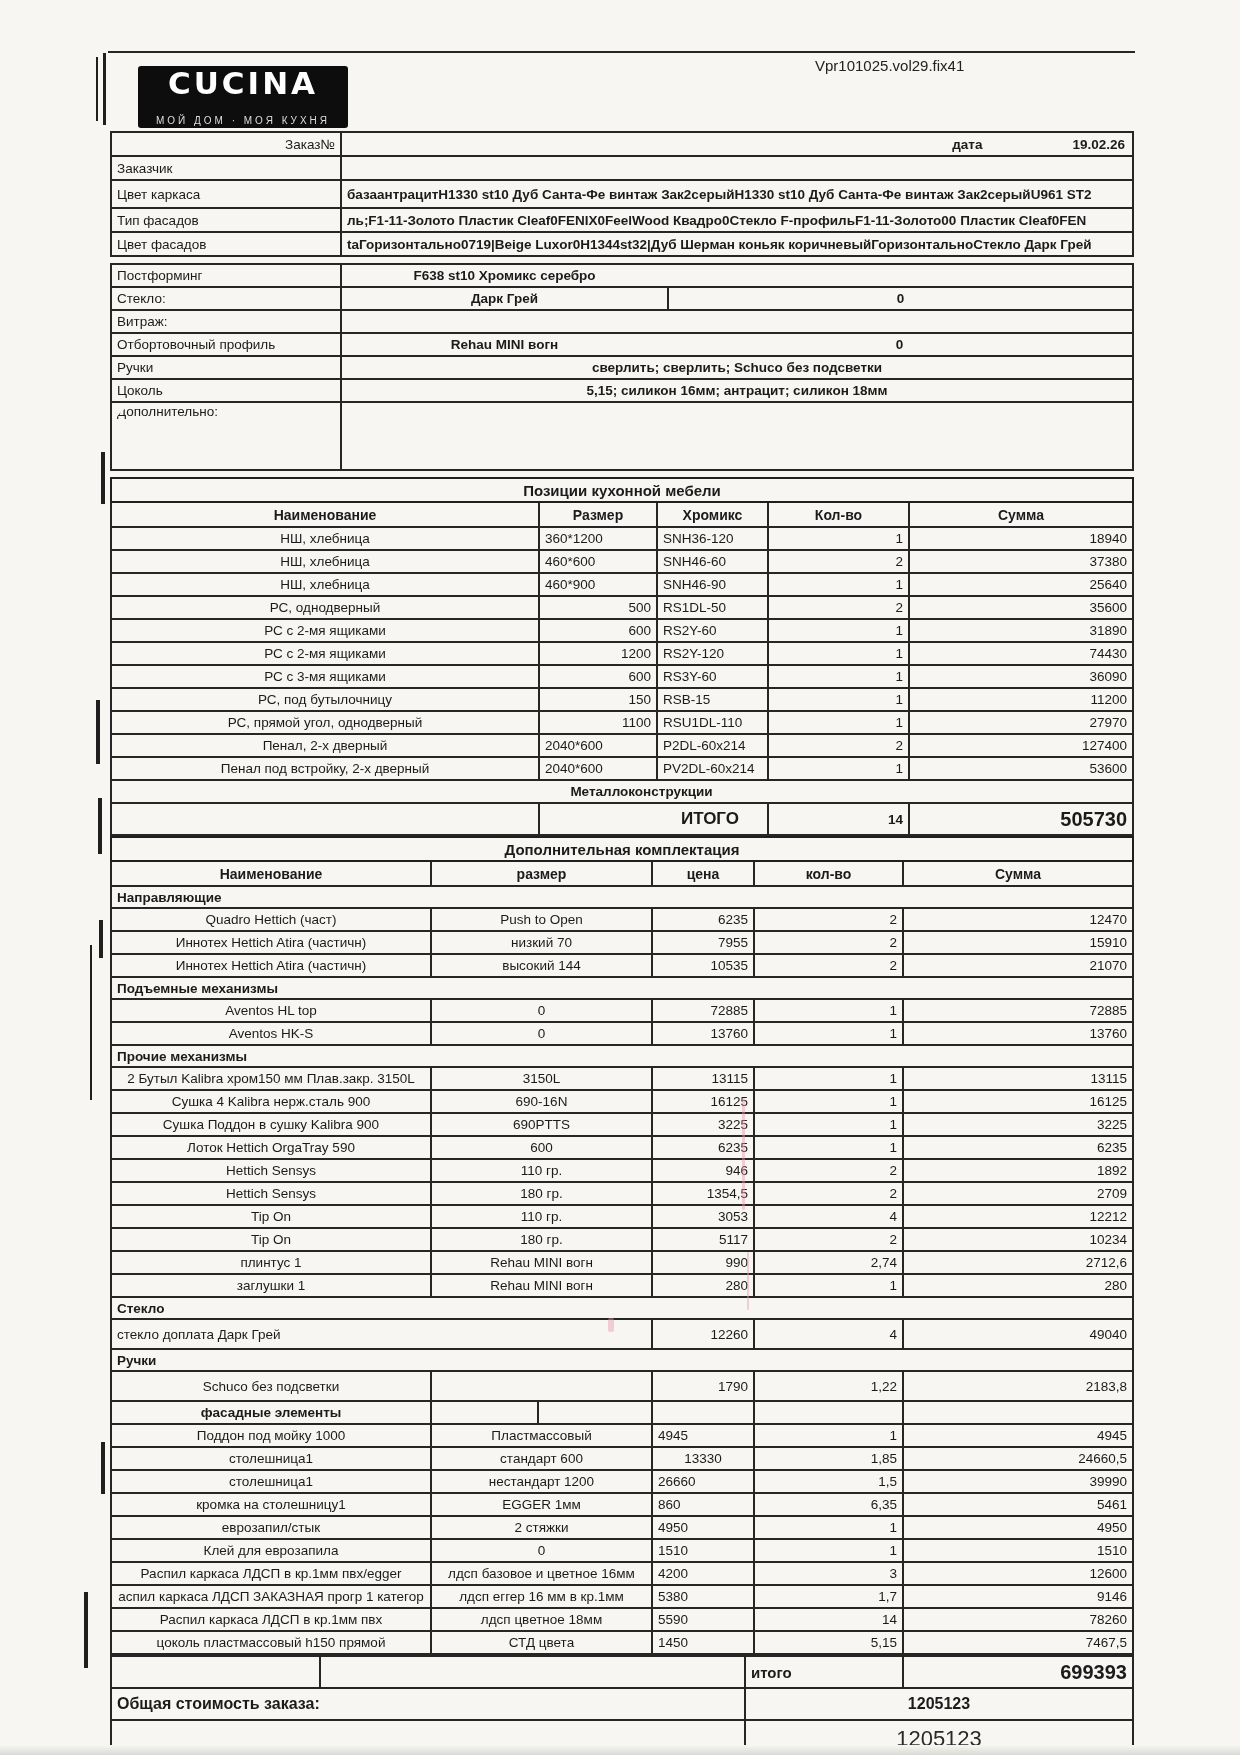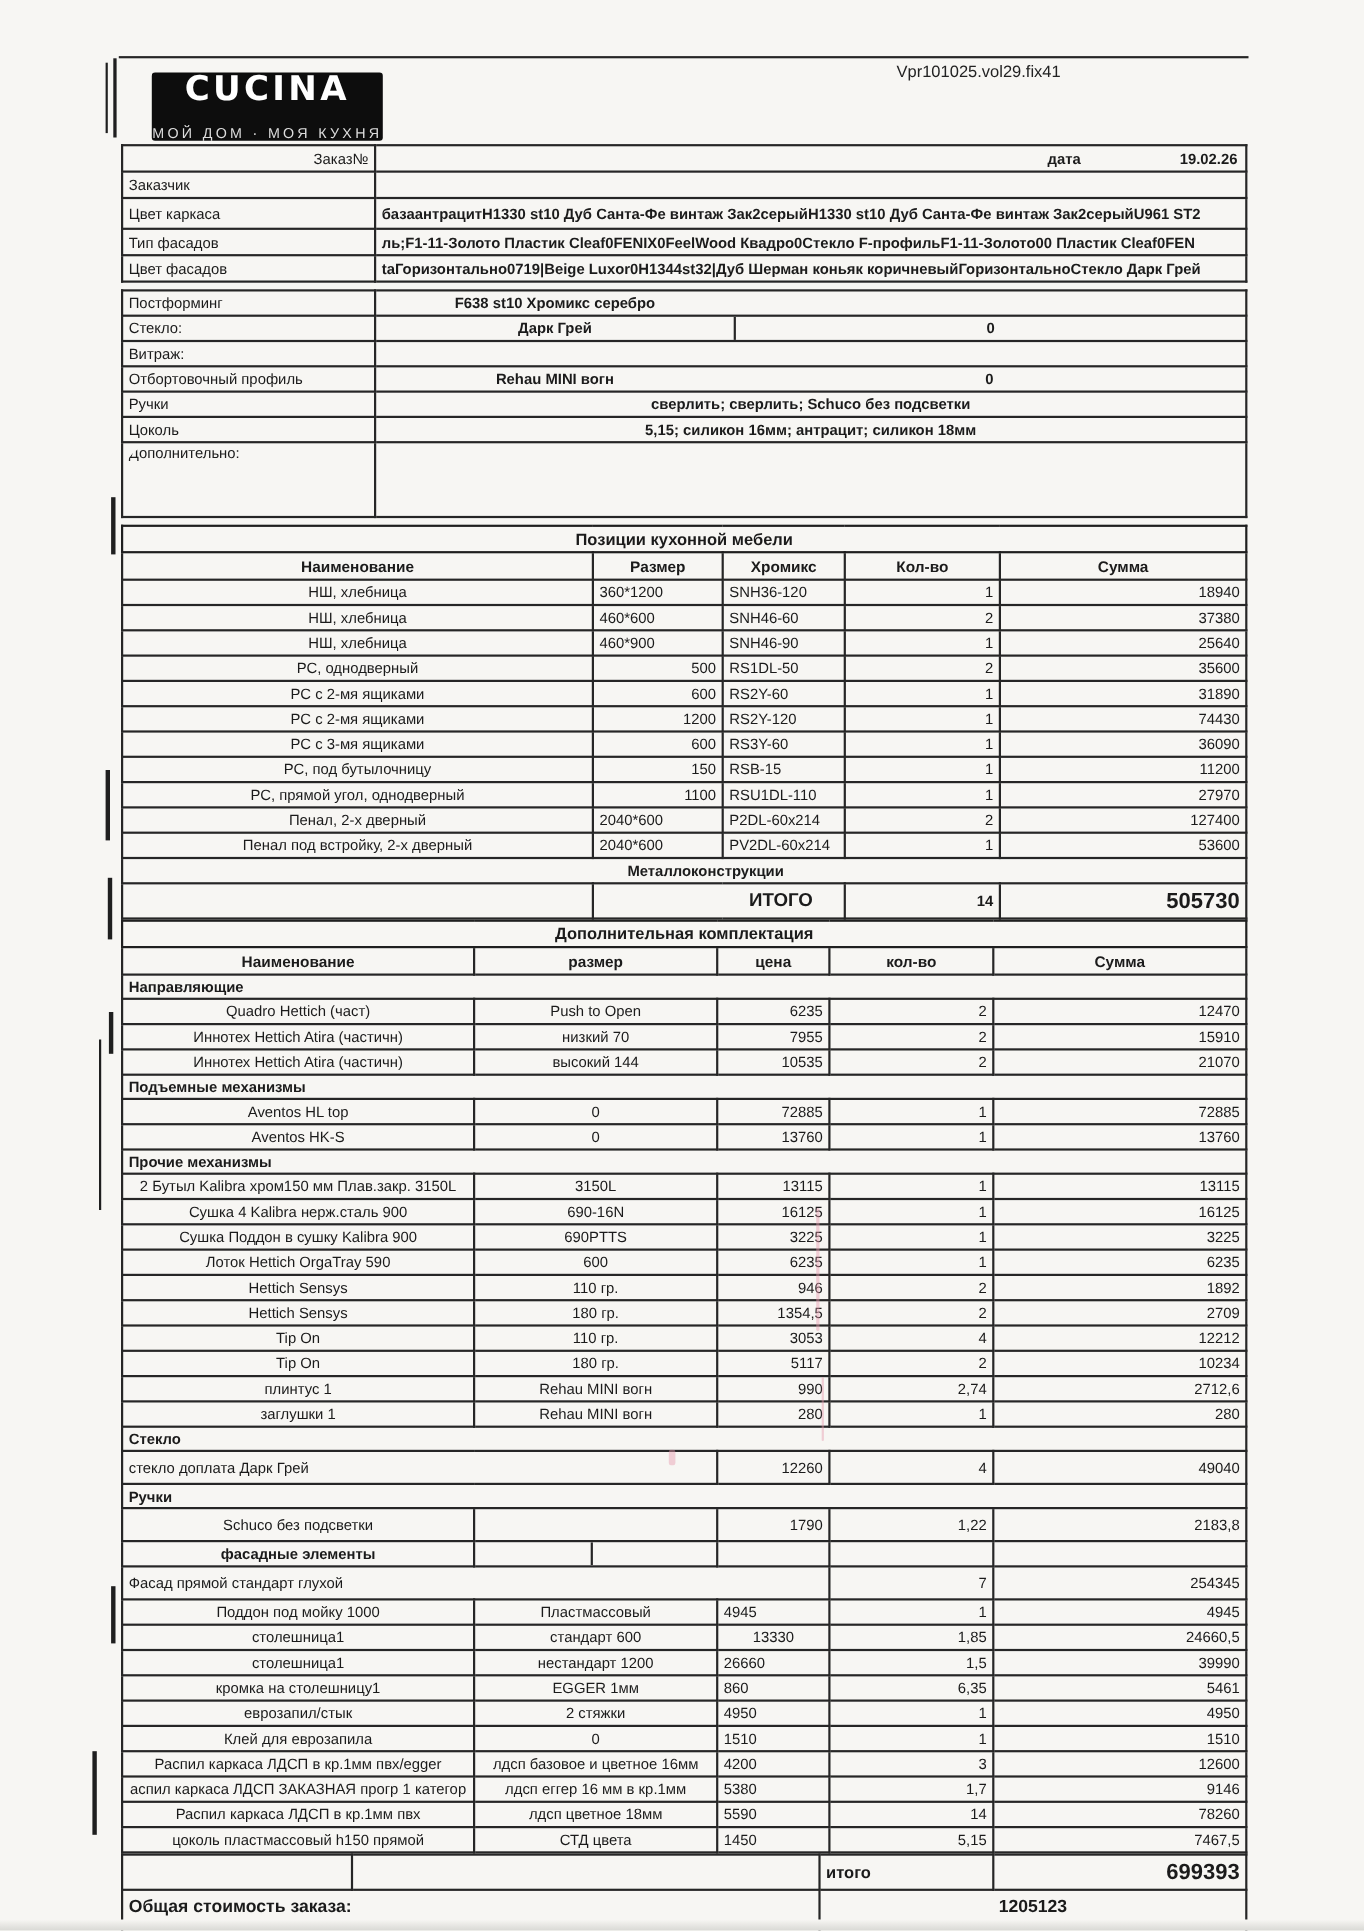--- a/index.html
+++ b/index.html
@@ -6,21 +6,21 @@
   .sheet{
     position:relative;width:1240px;height:1755px;margin:0 auto;
     background:#f7f6f3;
     font-family:"Liberation Sans",sans-serif;color:#1b1b1b;
     overflow:hidden;
   }
   
   .logo{position:absolute;left:138px;top:66px;width:210px;height:62px;background:#0d0d0d;
         border-radius:3px;display:flex;flex-direction:column;align-items:center;justify-content:center;}
   .logo .brand{color:#fff;font-weight:700;font-size:31px;letter-spacing:3px;line-height:1;font-family:"DejaVu Sans",sans-serif;}
-  .logo .tag{color:#ddd;font-size:13px;letter-spacing:3px;margin-top:16px;}
+  .logo .tag{color:#ddd;font-size:10px;letter-spacing:3px;margin-top:16px;}
   .fileref{position:absolute;left:815px;top:57px;font-size:15px;color:#222;}
   
   .doc{position:absolute;left:110px;top:131px;width:1022px;}
   table{border-collapse:collapse;width:1022px;table-layout:fixed;}
   td{border:2px solid #262626;font-size:13.5px;padding:1px 5px;height:19px;overflow:hidden;vertical-align:middle;}
   .b{font-weight:700;}
   .c{text-align:center;}
   .ta-l{text-align:left;}
   .ta-r{text-align:right;}
   .clip{white-space:nowrap;overflow:hidden;}
@@ -448,25 +448,20 @@
           </tr>
           <tr>
             <td class="c b">фасадные элементы</td>
             <td class="splitcell">
               <div class="inner"></div>
             </td>
             <td></td>
             <td></td>
             <td></td>
           </tr>
-          <tr class="tall">
-            <td colspan="3" class="ta-l">Фасад прямой стандарт глухой</td>
-            <td class="ta-r">7</td>
-            <td class="ta-r">254345</td>
-          </tr>
           <tr>
             <td class="c">Поддон под мойку 1000</td>
             <td class="c">Пластмассовый</td>
             <td class="ta-r" style="text-align: left;">4945</td>
             <td class="ta-r">1</td>
             <td class="ta-r">4945</td>
           </tr>
           <tr>
             <td class="c">столешница1</td>
             <td class="c">стандарт 600</td>

